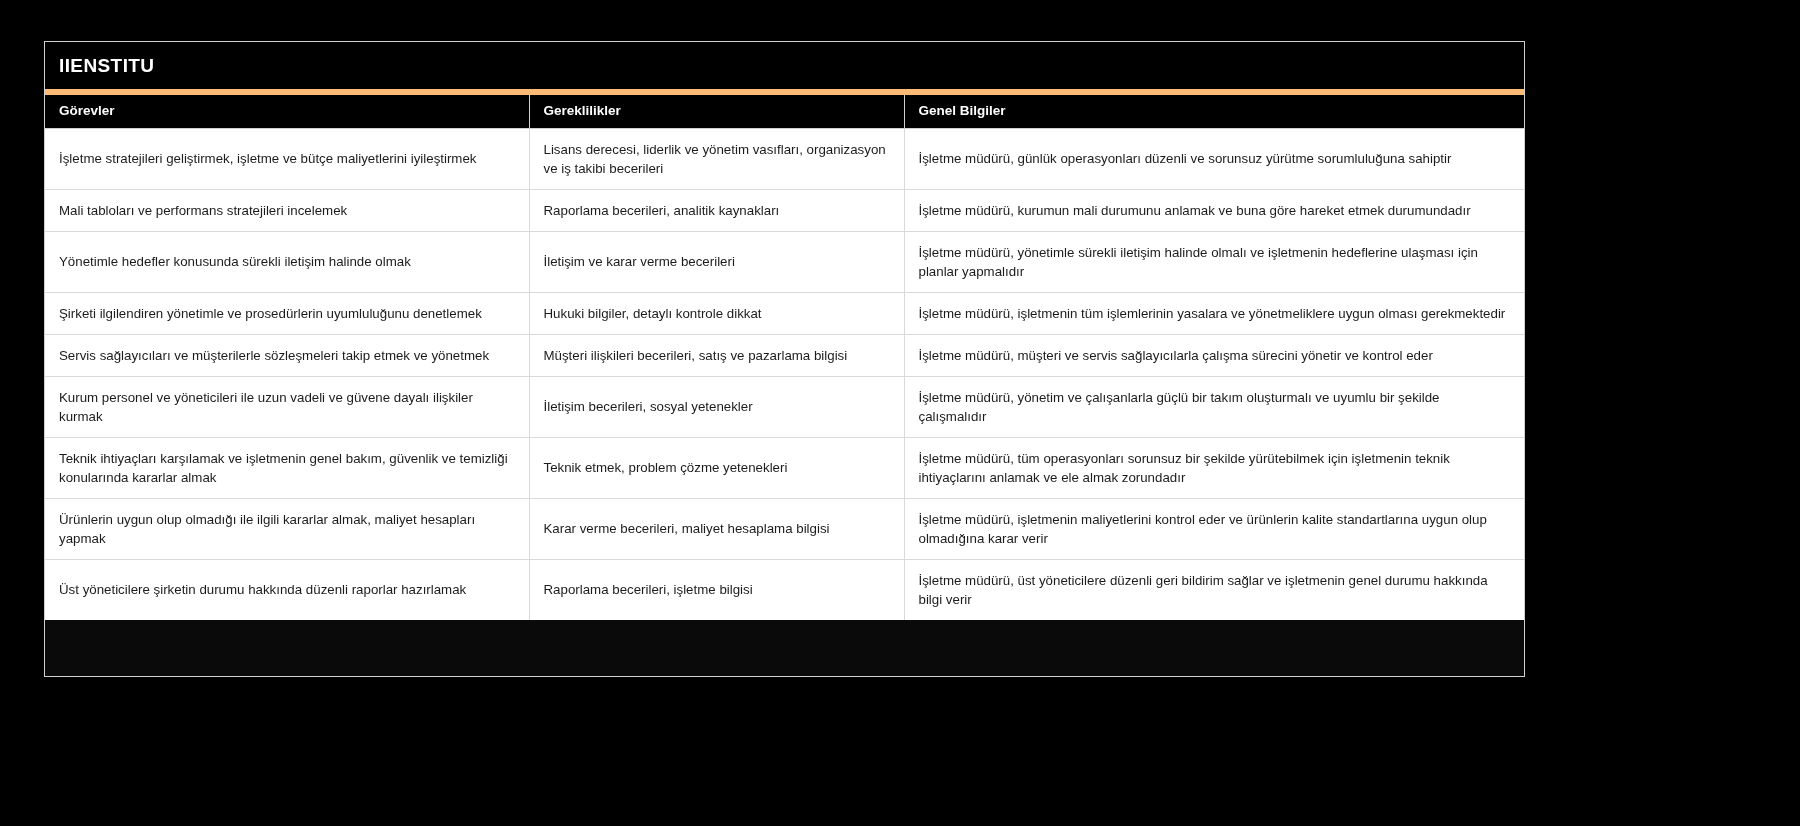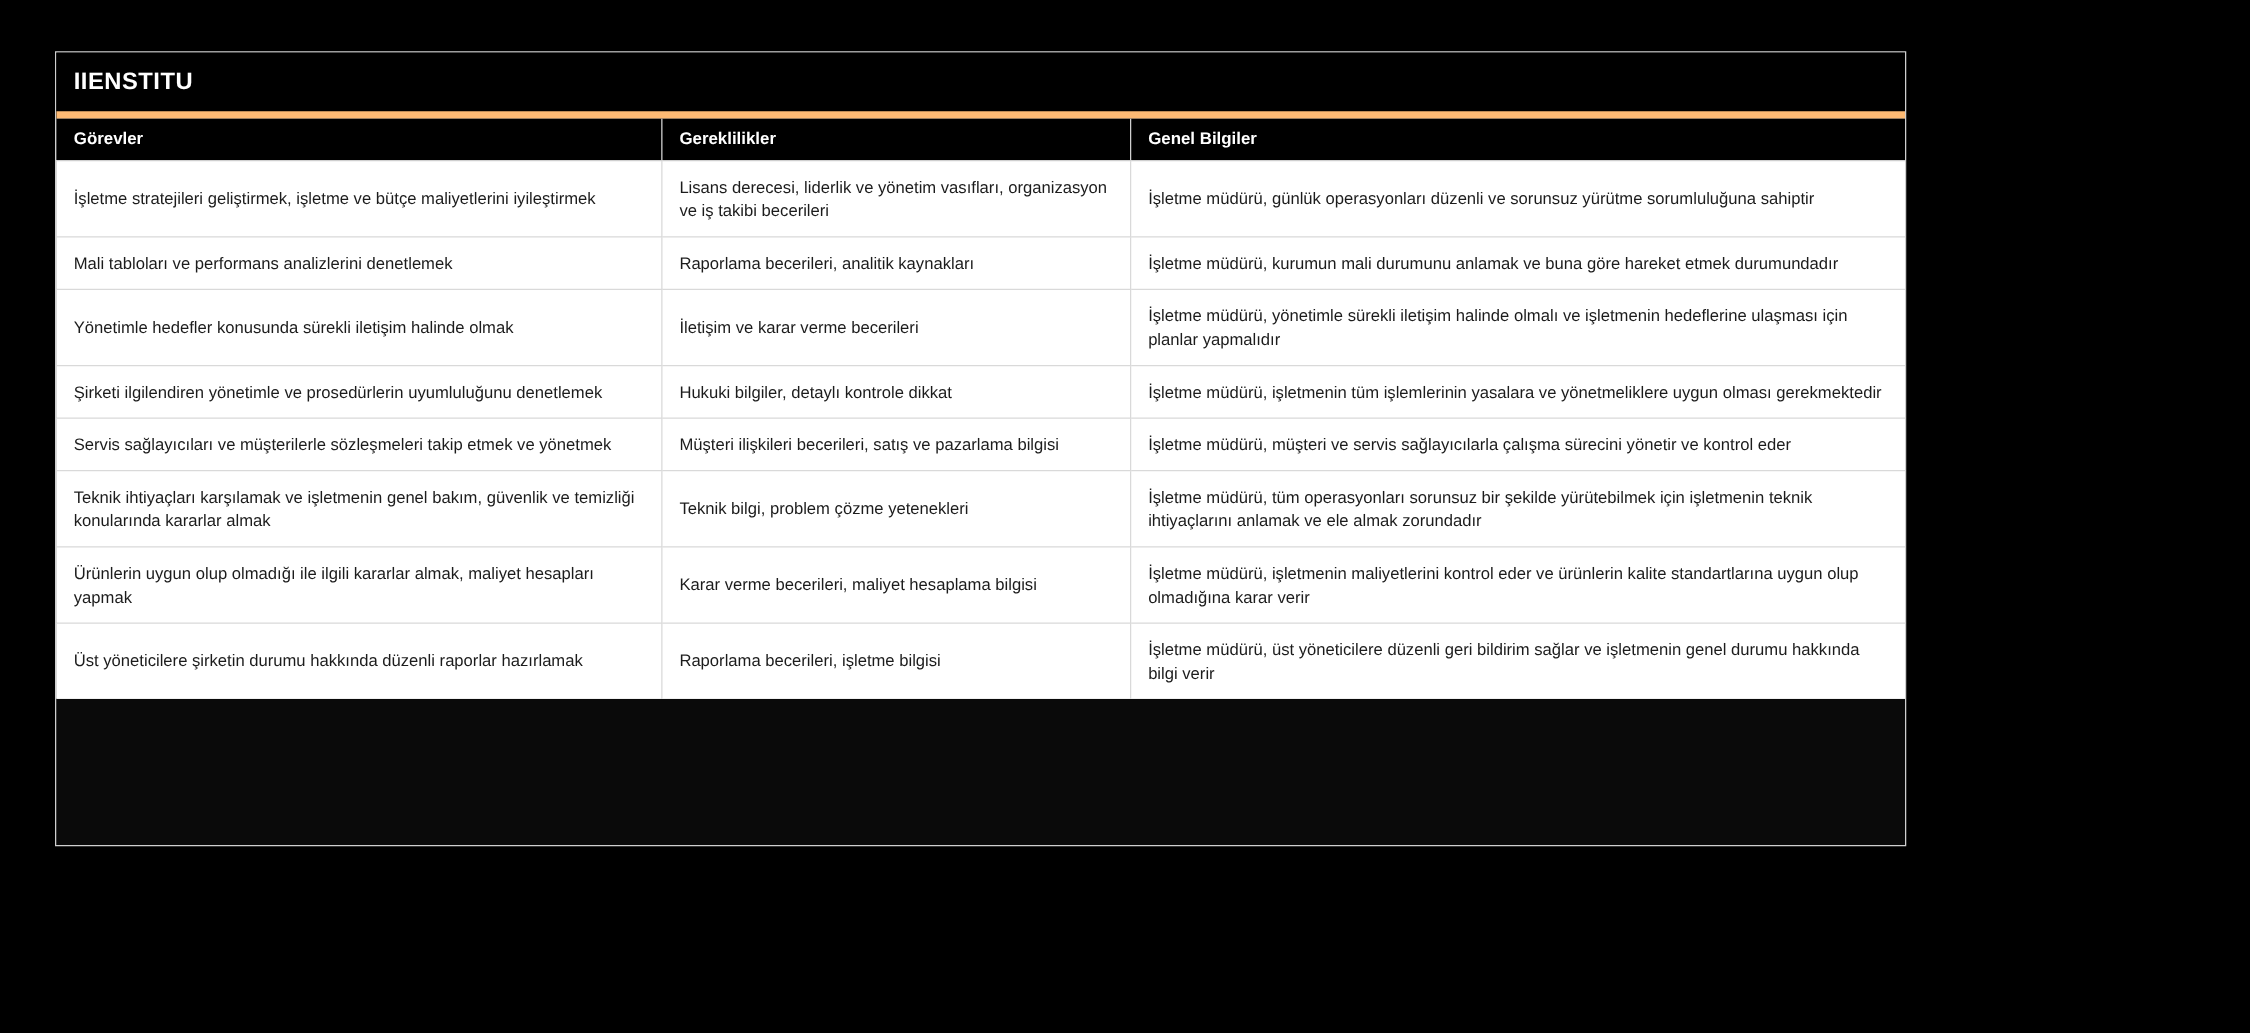--- a/index.html
+++ b/index.html
@@ -109,42 +109,47 @@
           <th>Genel Bilgiler</th>
         </tr>
       </thead>
       <tbody>
         <tr>
           <td>İşletme stratejileri geliştirmek, işletme ve bütçe maliyetlerini iyileştirmek</td>
           <td>Lisans derecesi, liderlik ve yönetim vasıfları, organizasyon ve iş takibi becerileri</td>
           <td>İşletme müdürü, günlük operasyonları düzenli ve sorunsuz yürütme sorumluluğuna sahiptir</td>
         </tr>
         <tr>
-          <td>Mali tabloları ve performans analizlerini denetlemek</td>
+          <td>Mali tabloları ve performans stratejileri incelemek</td>
           <td>Raporlama becerileri, analitik kaynakları</td>
           <td>İşletme müdürü, kurumun mali durumunu anlamak ve buna göre hareket etmek durumundadır</td>
         </tr>
         <tr>
           <td>Yönetimle hedefler konusunda sürekli iletişim halinde olmak</td>
           <td>İletişim ve karar verme becerileri</td>
           <td>İşletme müdürü, yönetimle sürekli iletişim halinde olmalı ve işletmenin hedeflerine ulaşması için planlar yapmalıdır</td>
         </tr>
         <tr>
           <td>Şirketi ilgilendiren yönetimle ve prosedürlerin uyumluluğunu denetlemek</td>
           <td>Hukuki bilgiler, detaylı kontrole dikkat</td>
           <td>İşletme müdürü, işletmenin tüm işlemlerinin yasalara ve yönetmeliklere uygun olması gerekmektedir</td>
         </tr>
         <tr>
           <td>Servis sağlayıcıları ve müşterilerle sözleşmeleri takip etmek ve yönetmek</td>
           <td>Müşteri ilişkileri becerileri, satış ve pazarlama bilgisi</td>
           <td>İşletme müdürü, müşteri ve servis sağlayıcılarla çalışma sürecini yönetir ve kontrol eder</td>
         </tr>
         <tr>
+          <td>Kurum personel ve yöneticileri ile uzun vadeli ve güvene dayalı ilişkiler kurmak</td>
+          <td>İletişim becerileri, sosyal yetenekler</td>
+          <td>İşletme müdürü, yönetim ve çalışanlarla güçlü bir takım oluşturmalı ve uyumlu bir şekilde çalışmalıdır</td>
+        </tr>
+        <tr>
           <td>Teknik ihtiyaçları karşılamak ve işletmenin genel bakım, güvenlik ve temizliği konularında kararlar almak</td>
-          <td>Teknik bilgi, problem çözme yetenekleri</td>
+          <td>Teknik etmek, problem çözme yetenekleri</td>
           <td>İşletme müdürü, tüm operasyonları sorunsuz bir şekilde yürütebilmek için işletmenin teknik ihtiyaçlarını anlamak ve ele almak zorundadır</td>
         </tr>
         <tr>
           <td>Ürünlerin uygun olup olmadığı ile ilgili kararlar almak, maliyet hesapları yapmak</td>
           <td>Karar verme becerileri, maliyet hesaplama bilgisi</td>
           <td>İşletme müdürü, işletmenin maliyetlerini kontrol eder ve ürünlerin kalite standartlarına uygun olup olmadığına karar verir</td>
         </tr>
         <tr>
           <td>Üst yöneticilere şirketin durumu hakkında düzenli raporlar hazırlamak</td>
           <td>Raporlama becerileri, işletme bilgisi</td>

